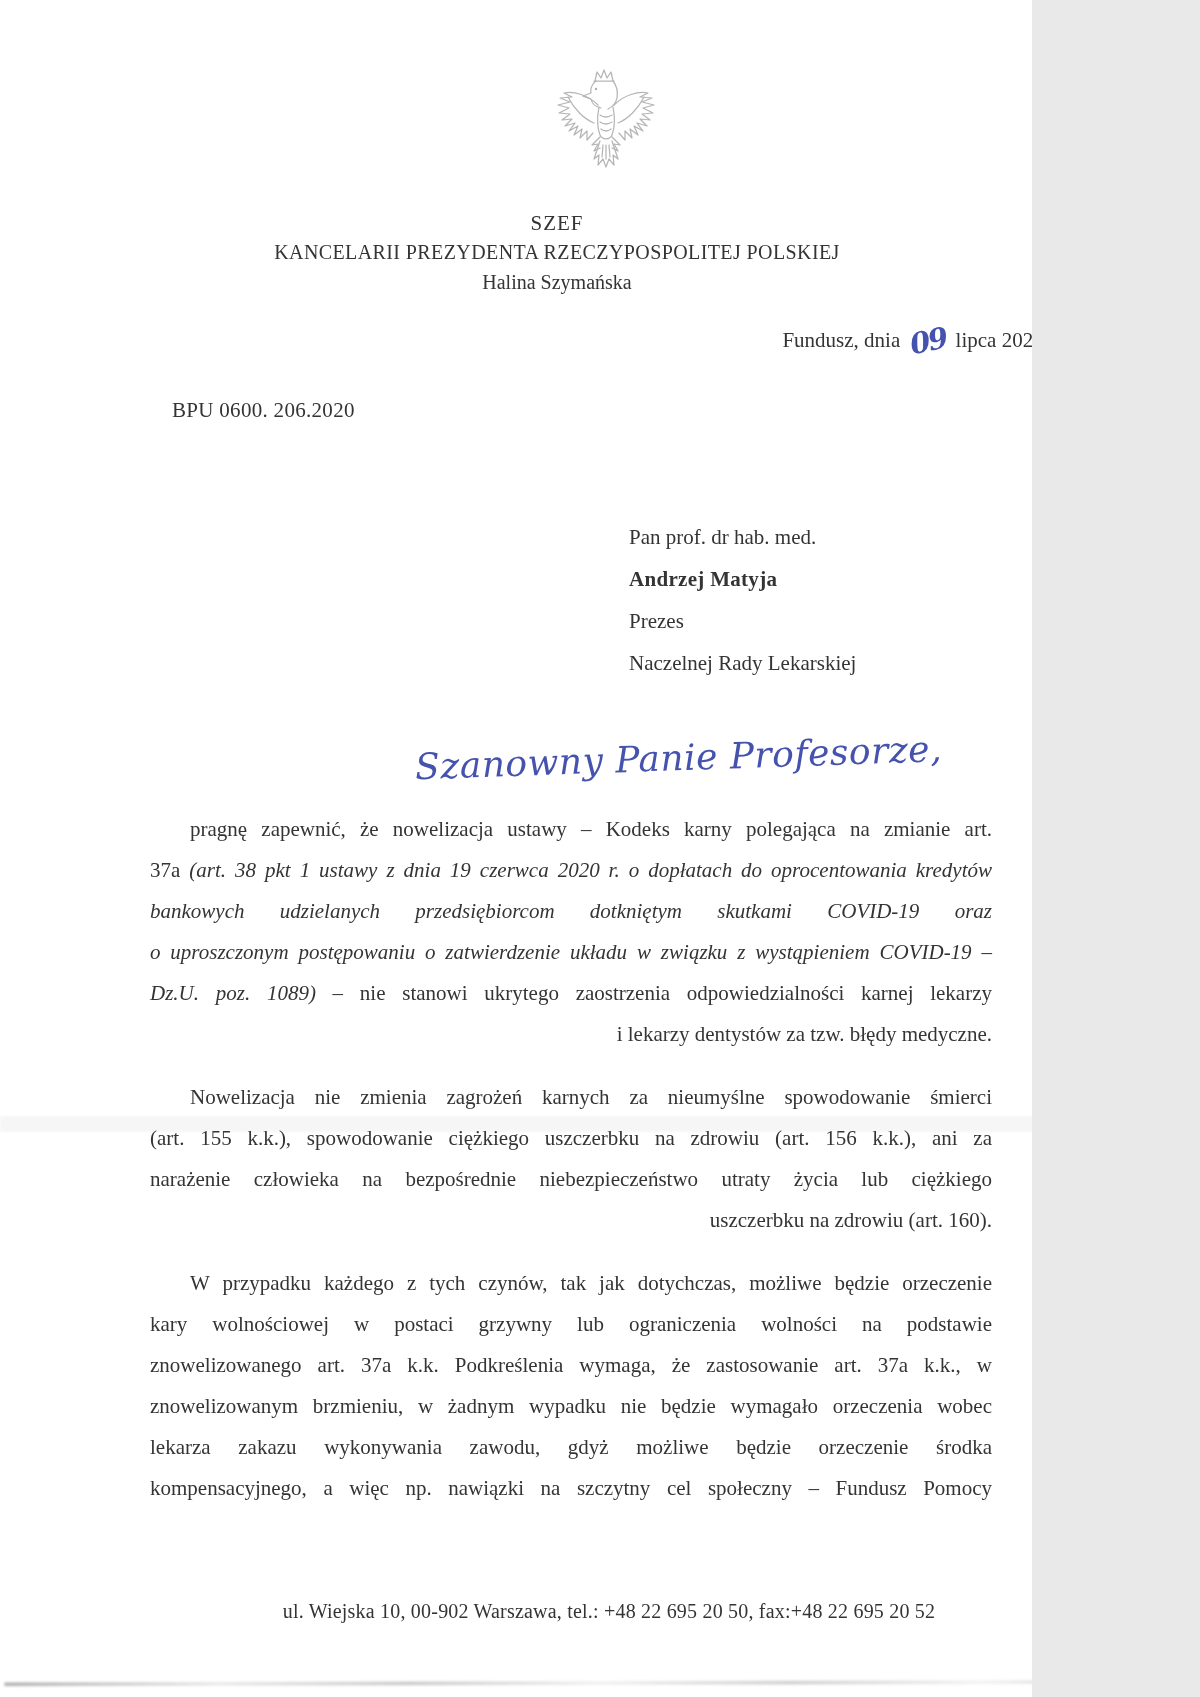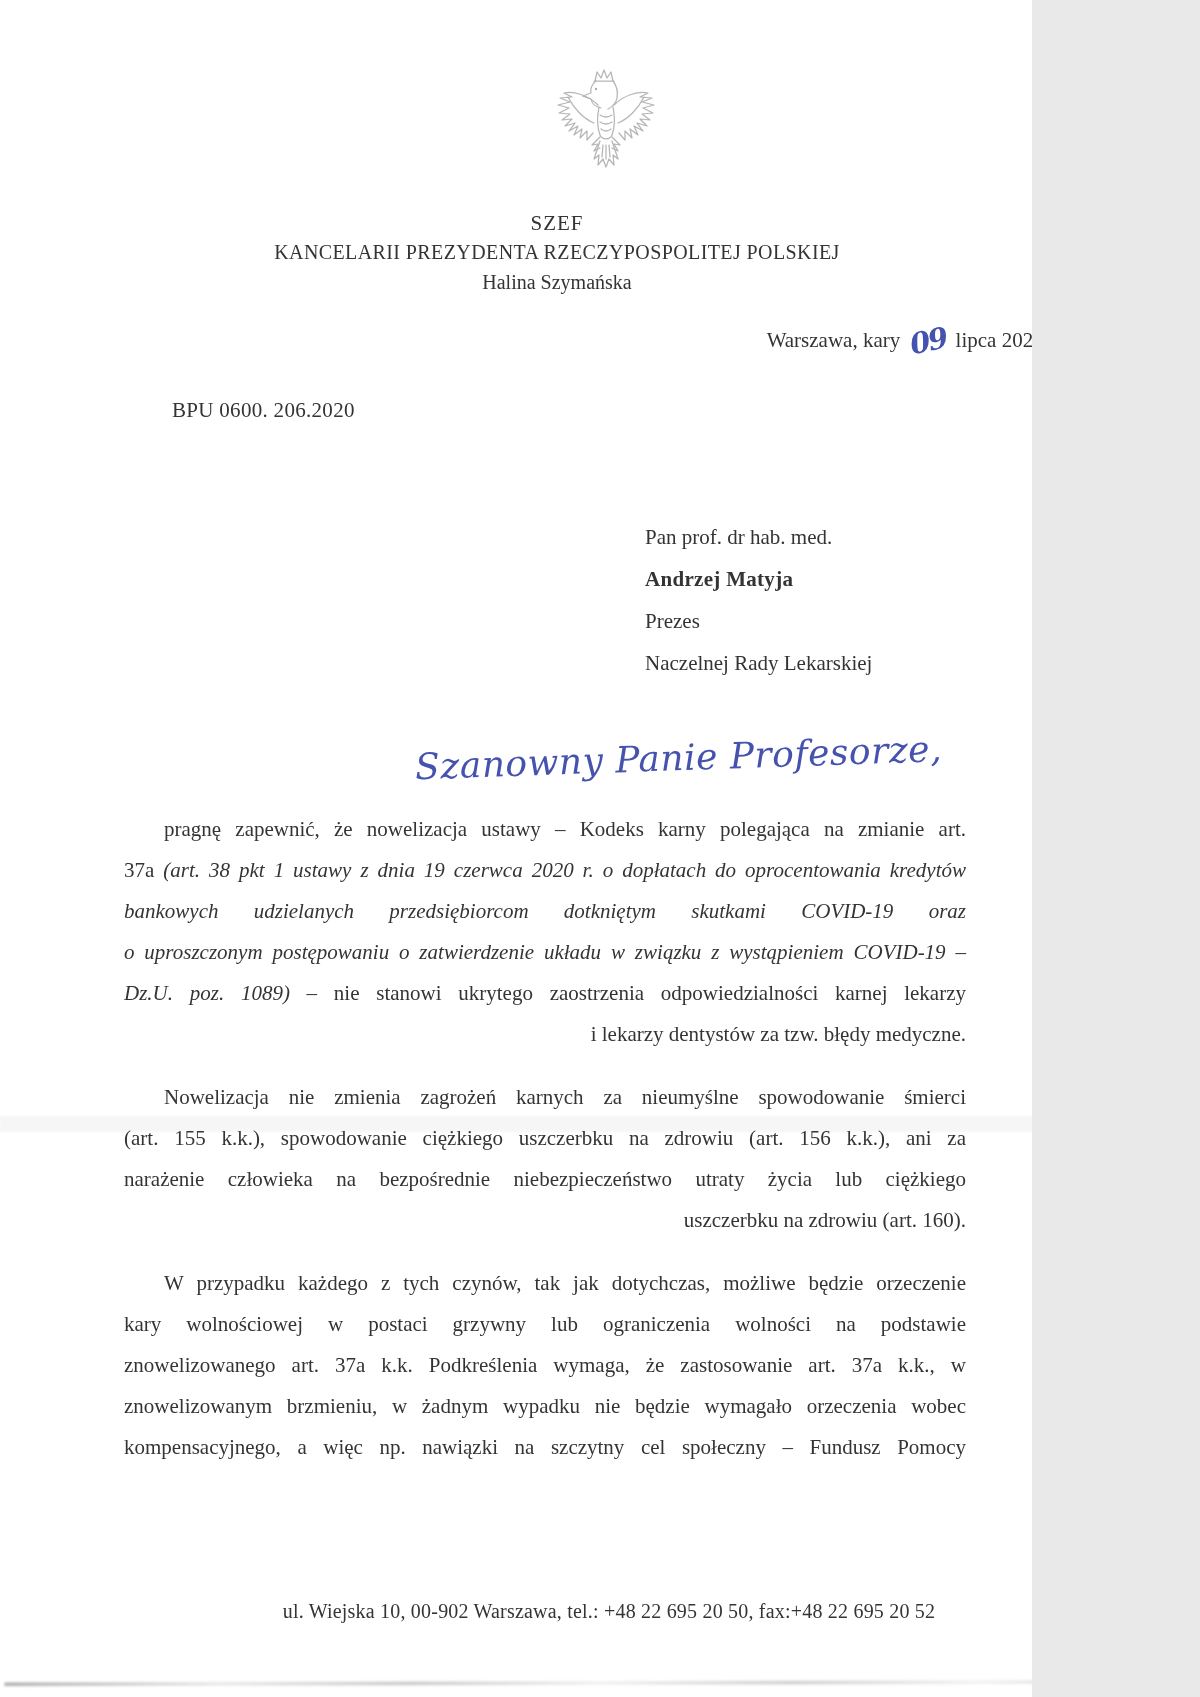--- a/index.html
+++ b/index.html
@@ -25,31 +25,31 @@
   
   .dateline { position:absolute; left:140px; top:324px; width:920px; text-align:right; font-size:21px; }
   .hand-day {
     display:inline-block; color:var(--pen,#4553ae); font-family:"DejaVu Serif", serif;
     font-style:italic; font-weight:bold; font-size:29px; letter-spacing:-2px;
     transform:rotate(-12deg); margin:0 9px 0 10px; vertical-align:-4px;
   }
 
   .refnum { position:absolute; left:172px; top:398px; font-size:21px; letter-spacing:.3px; }
 
-  .addressee { position:absolute; left:645px; top:516px; font-size:21px; line-height:42px; }
+  .addressee { position:absolute; left:629px; top:516px; font-size:21px; line-height:42px; }
   .addressee .name { font-weight:bold; letter-spacing:.3px; }
 
   .greeting {
     position:absolute; left:415px; top:738px; width:480px; text-align:center;
     color:var(--pen,#4553ae); font-family:"DejaVu Serif", serif; font-style:italic;
     font-size:36px; letter-spacing:.5px; transform:rotate(-2deg); white-space:nowrap;
   }
 
   
-  .body { position:absolute; left:124px; top:809px; width:842px; font-size:21px; }
+  .body { position:absolute; left:150px; top:809px; width:842px; font-size:21px; }
   .paragraph { margin-bottom:22px; }
   .body-line { line-height:41px; text-align:right; }
   .body-line.just { text-align:justify; text-align-last:justify; }
   .body-line.indent { text-indent:40px; }
   .body-line .it { font-style:italic; }
 
   .footer { position:absolute; left:189px; top:1600px; width:840px; text-align:center; font-size:20px; letter-spacing:.2px; }
 
   
   .artifact-band {
@@ -99,21 +99,21 @@
       </g>
     </svg>
   </div>
 
   <div class="header">
     <div class="l1">SZEF</div>
     <div class="l2">KANCELARII PREZYDENTA RZECZYPOSPOLITEJ POLSKIEJ</div>
     <div class="l3">Halina Szymańska</div>
   </div>
 
-  <div class="dateline"><span>Warszawa, kary</span><span class="hand-day">09</span><span>lipca 2020 r.</span></div>
+  <div class="dateline"><span>Fundusz, dnia</span><span class="hand-day">09</span><span>lipca 2020 r.</span></div>
 
   <div class="refnum">BPU 0600. 206.2020</div>
 
   <div class="addressee">
     <div>Pan prof. dr hab. med.</div>
     <div class="name">Andrzej Matyja</div>
     <div>Prezes</div>
     <div>Naczelnej Rady Lekarskiej</div>
   </div>
 
@@ -132,20 +132,21 @@
         <div class="body-line just indent"><span>Nowelizacja nie zmienia zagrożeń karnych za nieumyślne spowodowanie śmierci</span></div>
         <div class="body-line just"><span>(art. 155 k.k.), spowodowanie ciężkiego uszczerbku na zdrowiu (art. 156 k.k.), ani za</span></div>
         <div class="body-line just"><span>narażenie człowieka na bezpośrednie niebezpieczeństwo utraty życia lub ciężkiego</span></div>
         <div class="body-line"><span>uszczerbku na zdrowiu (art. 160).</span></div>
       </div>
       <div class="paragraph">
         <div class="body-line just indent"><span>W przypadku każdego z tych czynów, tak jak dotychczas, możliwe będzie orzeczenie</span></div>
         <div class="body-line just"><span>kary wolnościowej w postaci grzywny lub ograniczenia wolności na podstawie</span></div>
         <div class="body-line just"><span>znowelizowanego art. 37a k.k. Podkreślenia wymaga, że zastosowanie art. 37a k.k., w</span></div>
         <div class="body-line just"><span>znowelizowanym brzmieniu, w żadnym wypadku nie będzie wymagało orzeczenia wobec</span></div>
+        <div class="body-line just"><span>lekarza zakazu wykonywania zawodu, gdyż możliwe będzie orzeczenie środka</span></div>
         <div class="body-line just"><span>kompensacyjnego, a więc np. nawiązki na szczytny cel społeczny – Fundusz Pomocy</span></div>
       </div>
     </div>
 
   <div class="footer">ul. Wiejska 10, 00-902 Warszawa, tel.: +48 22 695 20 50, fax:+48 22 695 20 52</div>
 
   <div class="artifact-band"></div>
   <div class="artifact-bottom"></div>
 </div>
 

